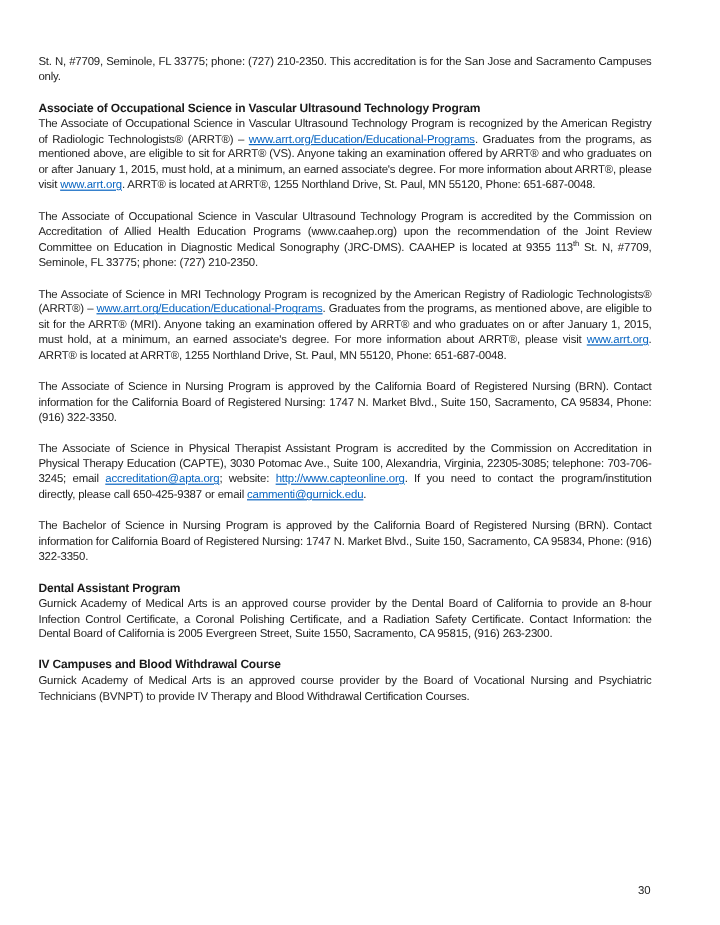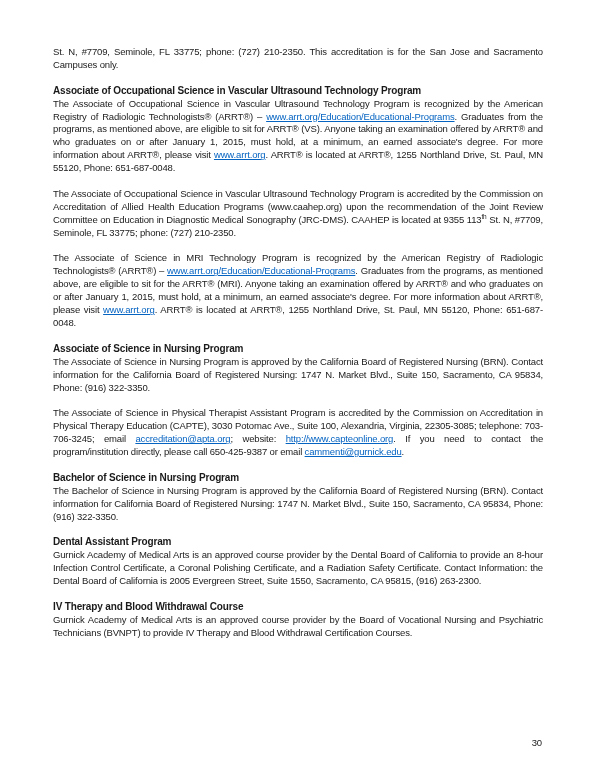--- a/index.html
+++ b/index.html
@@ -2,21 +2,21 @@
 <html><head>
 <meta charset="utf-8">
 <style>
   html, body { margin: 0; padding: 0; }
   body { background: #ffffff; }
   .page {
     position: relative;
     width: 600px;
     height: 771px;
     box-sizing: border-box;
-    padding: 46px 57px 0 53px;
+    padding: 46px 57px 0 32px;
     background: #ffffff;
     overflow: hidden;
     font-family: "Liberation Sans", "DejaVu Sans", sans-serif;
     font-size: 9.5px;
     line-height: 12.9px;
     letter-spacing: -0.15px;
     color: #212121;
   }
   .para {
     margin: 0 0 12.9px 0;
@@ -61,38 +61,36 @@
     <h2 class="heading">Associate of Occupational Science in Vascular Ultrasound Technology Program</h2>
     <p class="para"><span>The Associate of Occupational Science in Vascular Ultrasound Technology Program is recognized by the American Registry of Radiologic Technologists® (ARRT®) – </span><a href="#" class="link">www.arrt.org/Education/Educational-Programs</a><span>. Graduates from the programs, as mentioned above, are eligible to sit for ARRT® (VS). Anyone taking an examination offered by ARRT® and who graduates on or after January 1, 2015, must hold, at a minimum, an earned associate's degree. For more information about ARRT®, please visit </span><a href="#" class="link">www.arrt.org</a><span>. ARRT® is located at ARRT®, 1255 Northland Drive, St. Paul, MN 55120, Phone: 651-687-0048.</span></p>
     <p class="para"><span>The Associate of Occupational Science in Vascular Ultrasound Technology Program is accredited by the Commission on Accreditation of Allied Health Education Programs (www.caahep.org) upon the recommendation of the Joint Review Committee on Education in Diagnostic Medical Sonography (JRC-DMS). CAAHEP is located at 9355 113</span><sup>th</sup><span> St. N, #7709, Seminole, FL 33775; phone: (727) 210-2350.</span></p>
   </section>
 
   <section>
     <p class="para"><span>The Associate of Science in MRI Technology Program is recognized by the American Registry of Radiologic Technologists® (ARRT®) – </span><a href="#" class="link">www.arrt.org/Education/Educational-Programs</a><span>. Graduates from the programs, as mentioned above, are eligible to sit for the ARRT® (MRI). Anyone taking an examination offered by ARRT® and who graduates on or after January 1, 2015, must hold, at a minimum, an earned associate's degree. For more information about ARRT®, please visit </span><a href="#" class="link">www.arrt.org</a><span>. ARRT® is located at ARRT®, 1255 Northland Drive, St. Paul, MN 55120, Phone: 651-687-0048.</span></p>
   </section>
 
   <section>
-    <h2 class="heading">Associate of Science in Nursing Program</h2>
     <p class="para"><span>The Associate of Science in Nursing Program is approved by the California Board of Registered Nursing (BRN). Contact information for the California Board of Registered Nursing: 1747 N. Market Blvd., Suite 150, Sacramento, CA 95834, Phone: (916) 322-3350.</span></p>
   </section>
 
   <section>
     <p class="para"><span>The Associate of Science in Physical Therapist Assistant Program is accredited by the Commission on Accreditation in Physical Therapy Education (CAPTE), 3030 Potomac Ave., Suite 100, Alexandria, Virginia, 22305-3085; telephone: 703-706-3245; email </span><a href="#" class="link">accreditation@apta.org</a><span>; website: </span><a href="#" class="link">http://www.capteonline.org</a><span>. If you need to contact the program/institution directly, please call 650-425-9387 or email </span><a href="#" class="link">cammenti@gurnick.edu</a><span>.</span></p>
   </section>
 
   <section>
-    <h2 class="heading">Bachelor of Science in Nursing Program</h2>
     <p class="para"><span>The Bachelor of Science in Nursing Program is approved by the California Board of Registered Nursing (BRN). Contact information for California Board of Registered Nursing: 1747 N. Market Blvd., Suite 150, Sacramento, CA 95834, Phone: (916) 322-3350.</span></p>
   </section>
 
   <section>
     <h2 class="heading">Dental Assistant Program</h2>
     <p class="para"><span>Gurnick Academy of Medical Arts is an approved course provider by the Dental Board of California to provide an 8-hour Infection Control Certificate, a Coronal Polishing Certificate, and a Radiation Safety Certificate. Contact Information: the Dental Board of California is 2005 Evergreen Street, Suite 1550, Sacramento, CA 95815, (916) 263-2300.</span></p>
   </section>
 
   <section>
-    <h2 class="heading">IV Therapy and Blood Withdrawal Course</h2>
+    <h2 class="heading">IV Campuses and Blood Withdrawal Course</h2>
     <p class="para"><span>Gurnick Academy of Medical Arts is an approved course provider by the Board of Vocational Nursing and Psychiatric Technicians (BVNPT) to provide IV Therapy and Blood Withdrawal Certification Courses.</span></p>
   </section>
 
   <div class="page-number">30</div>
 
 </div>
 
 </body></html>

